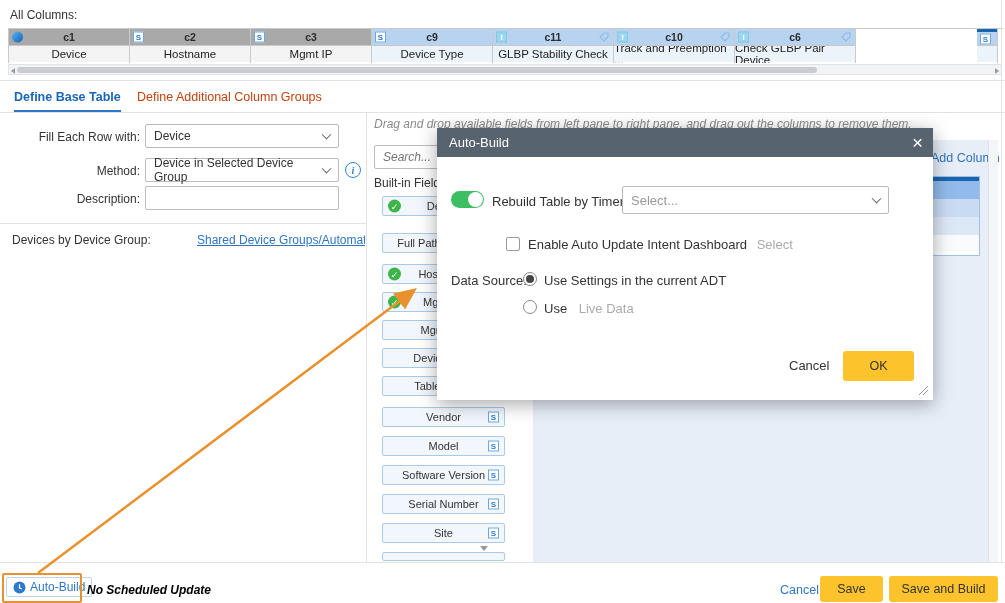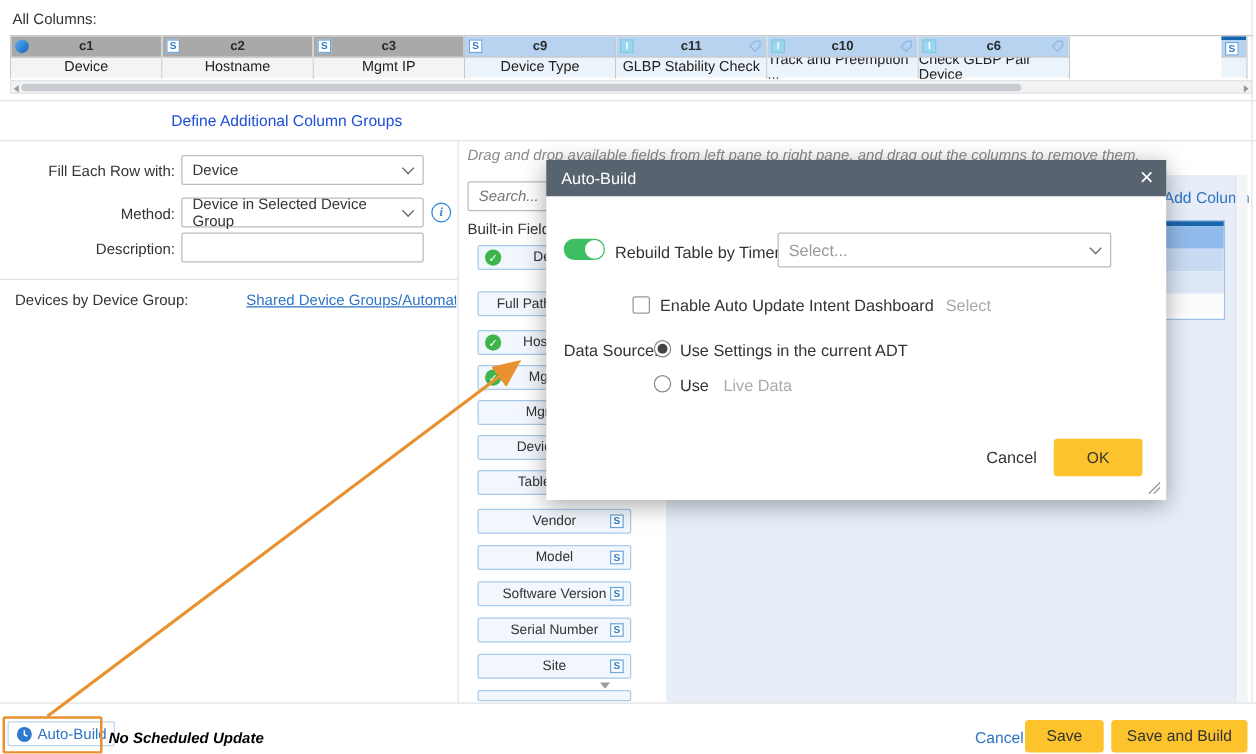--- a/index.html
+++ b/index.html
@@ -174,21 +174,22 @@
         <div class="col-name blue"></div>
       </div>
     </div>
   <div class="abs hscroll">
     <span class="arrow-l"></span>
     <span class="arrow-r"></span>
     <span class="hthumb"></span>
   </div>
   <div class="abs divider" style="left:0;top:80px;width:1005px;"></div>
 
-  <div class="abs tab" style="left:137px;top:90px;color:#1d4ed8;">Define Additional Column Groups</div>
+  <div class="abs tab active" style="left:14px;top:90px;">Define Base Table</div>
+  <div class="abs tab" style="left:137px;top:90px;color:#c2410c;">Define Additional Column Groups</div>
   <div class="abs divider" style="left:0;top:112px;width:1005px;"></div>
   <div class="abs vdivider" style="left:366px;top:113px;height:449px;"></div>
   <div class="abs vdivider" style="left:1001px;top:0;height:562px;"></div>
 
   <div class="form-label" style="left:0;top:130px;text-align:right;">Fill Each Row with:</div>
   <div class="select-box" style="left:145px;top:124px;width:194px;">
     <span>Device</span>
     <span class="chev"></span>
   </div>
   <div class="form-label" style="left:0;top:164px;">Method:</div>

